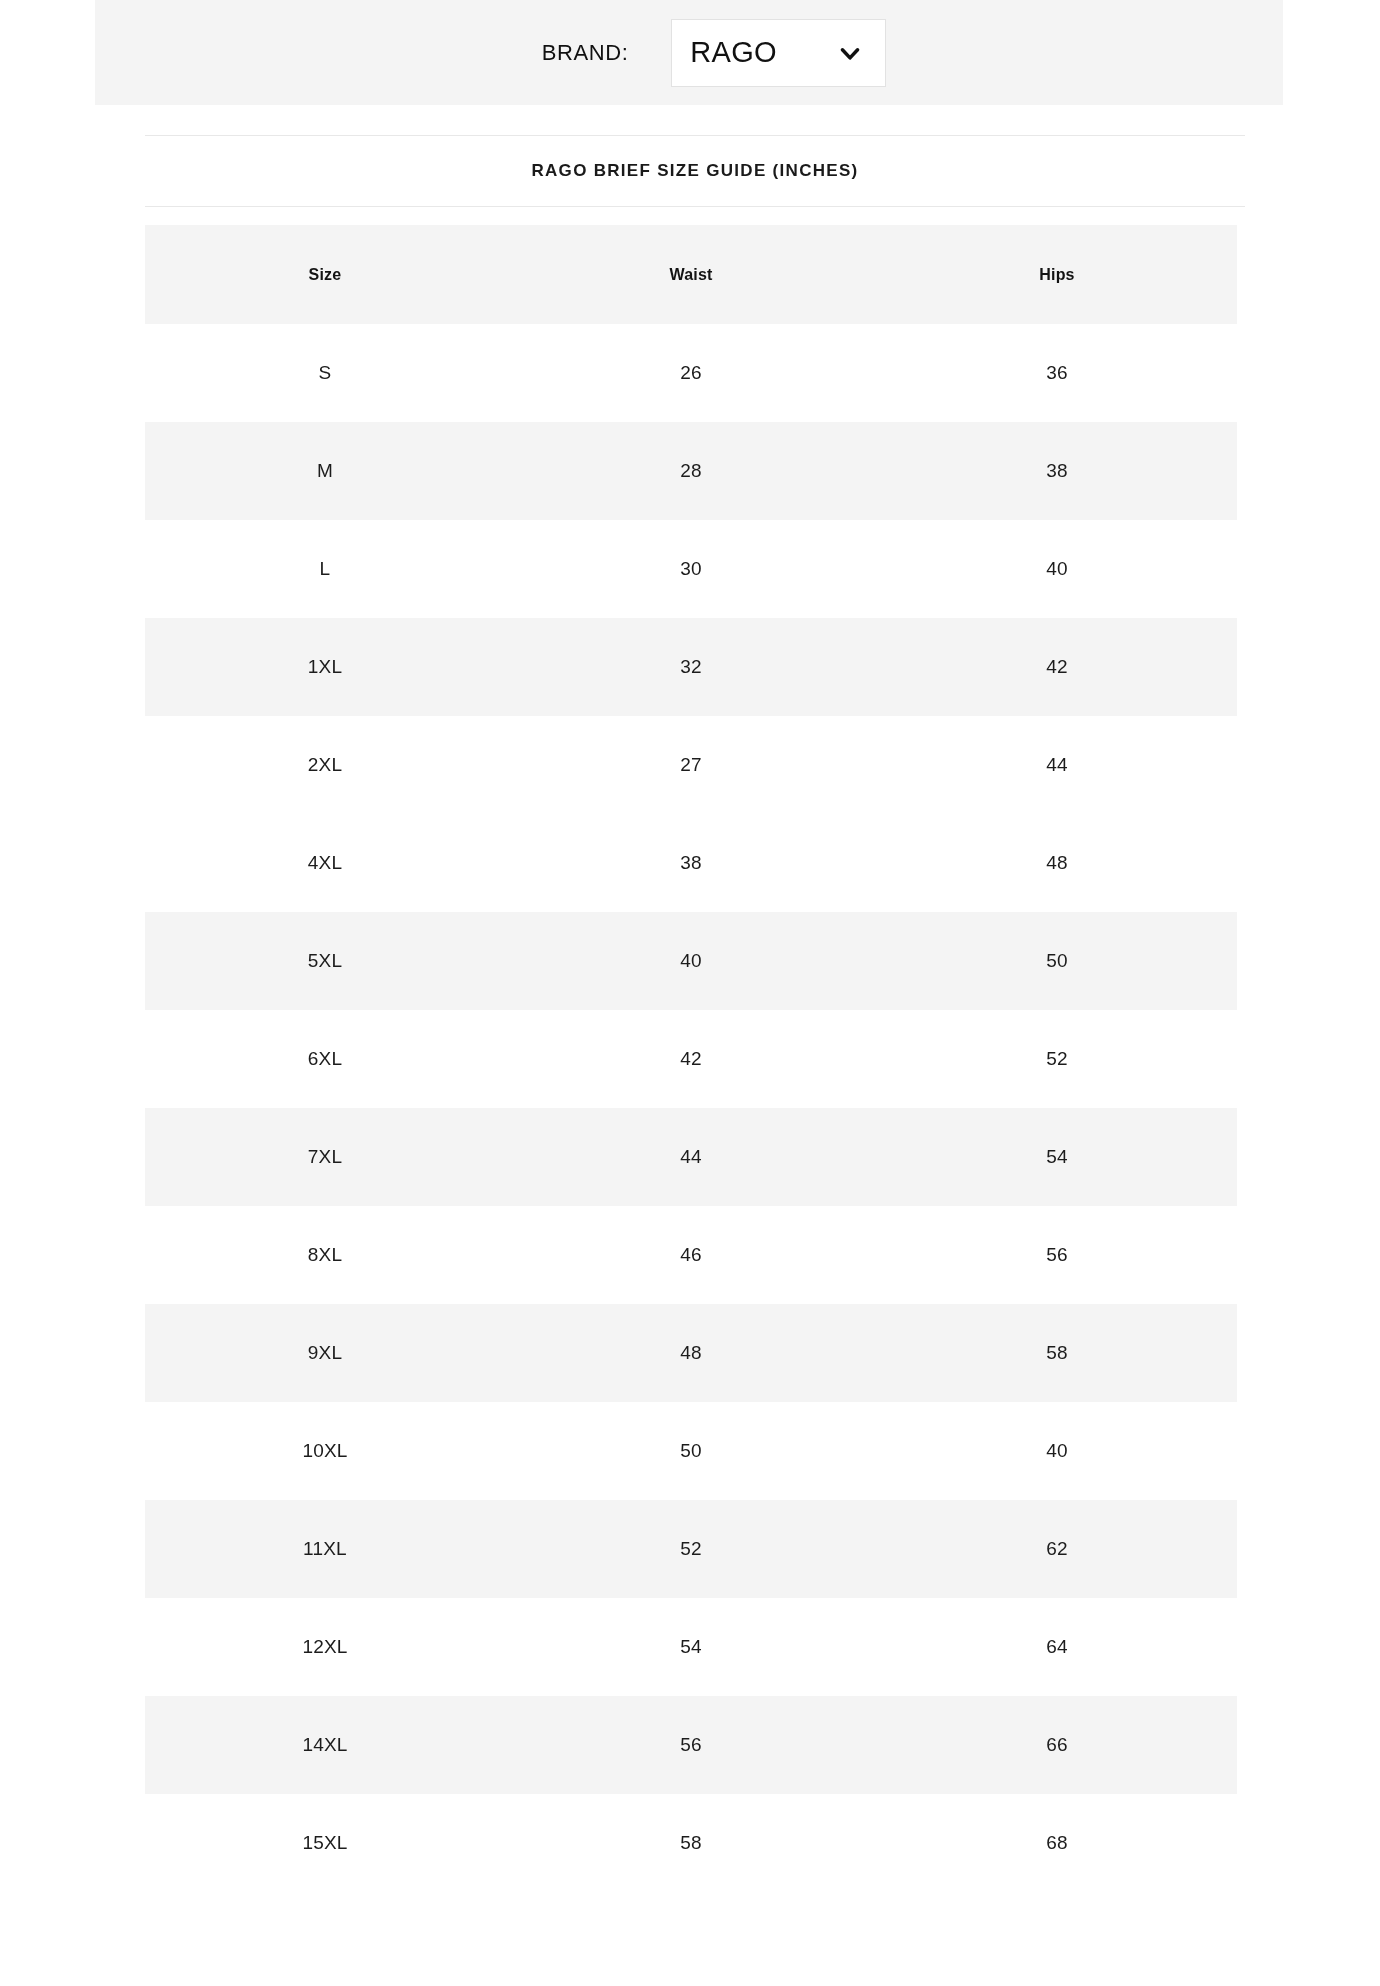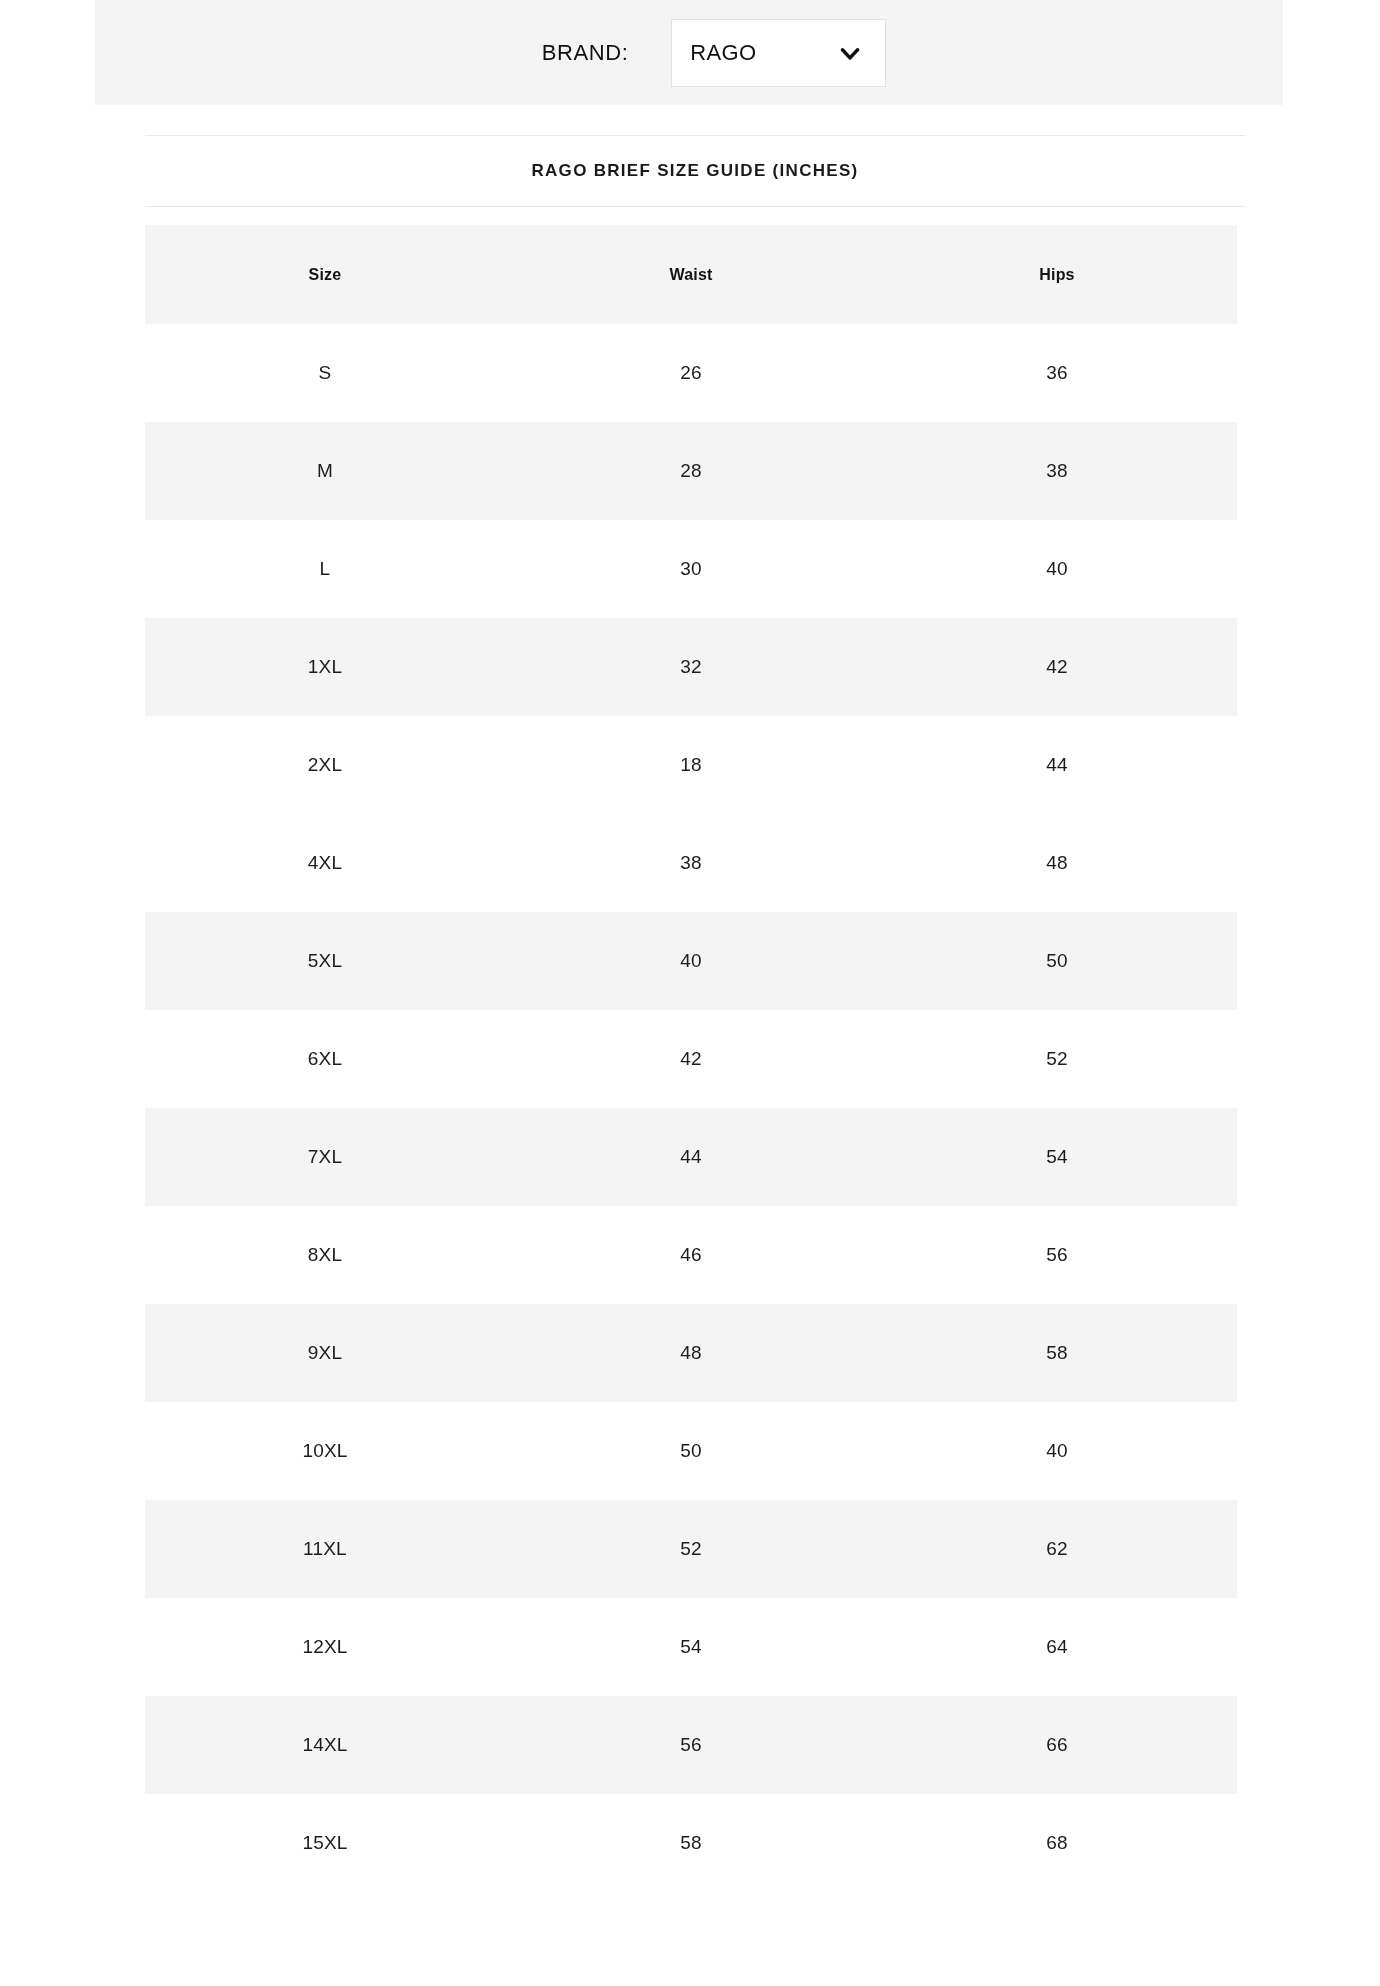--- a/index.html
+++ b/index.html
@@ -55,21 +55,21 @@
     height: 68px;
     background: #ffffff;
     border: 1px solid #e2e2e2;
     display: flex;
     align-items: center;
     padding: 0 18px;
     cursor: pointer;
   }
 
   .brand-select-value {
-    font-size: 22px;
+    font-size: 29px;
     color: #111111;
     letter-spacing: 0.3px;
     font-weight: 400;
   }
 
   .chevron {
     position: absolute;
     right: 22px;
     top: 50%;
     transform: translateY(-50%);
@@ -202,21 +202,21 @@
             <td>30</td>
             <td>40</td>
           </tr>
           <tr class="shaded">
             <td>1XL</td>
             <td>32</td>
             <td>42</td>
           </tr>
           <tr class="plain">
             <td>2XL</td>
-            <td>18</td>
+            <td>27</td>
             <td>44</td>
           </tr>
           <tr class="plain">
             <td>4XL</td>
             <td>38</td>
             <td>48</td>
           </tr>
           <tr class="shaded">
             <td>5XL</td>
             <td>40</td>

